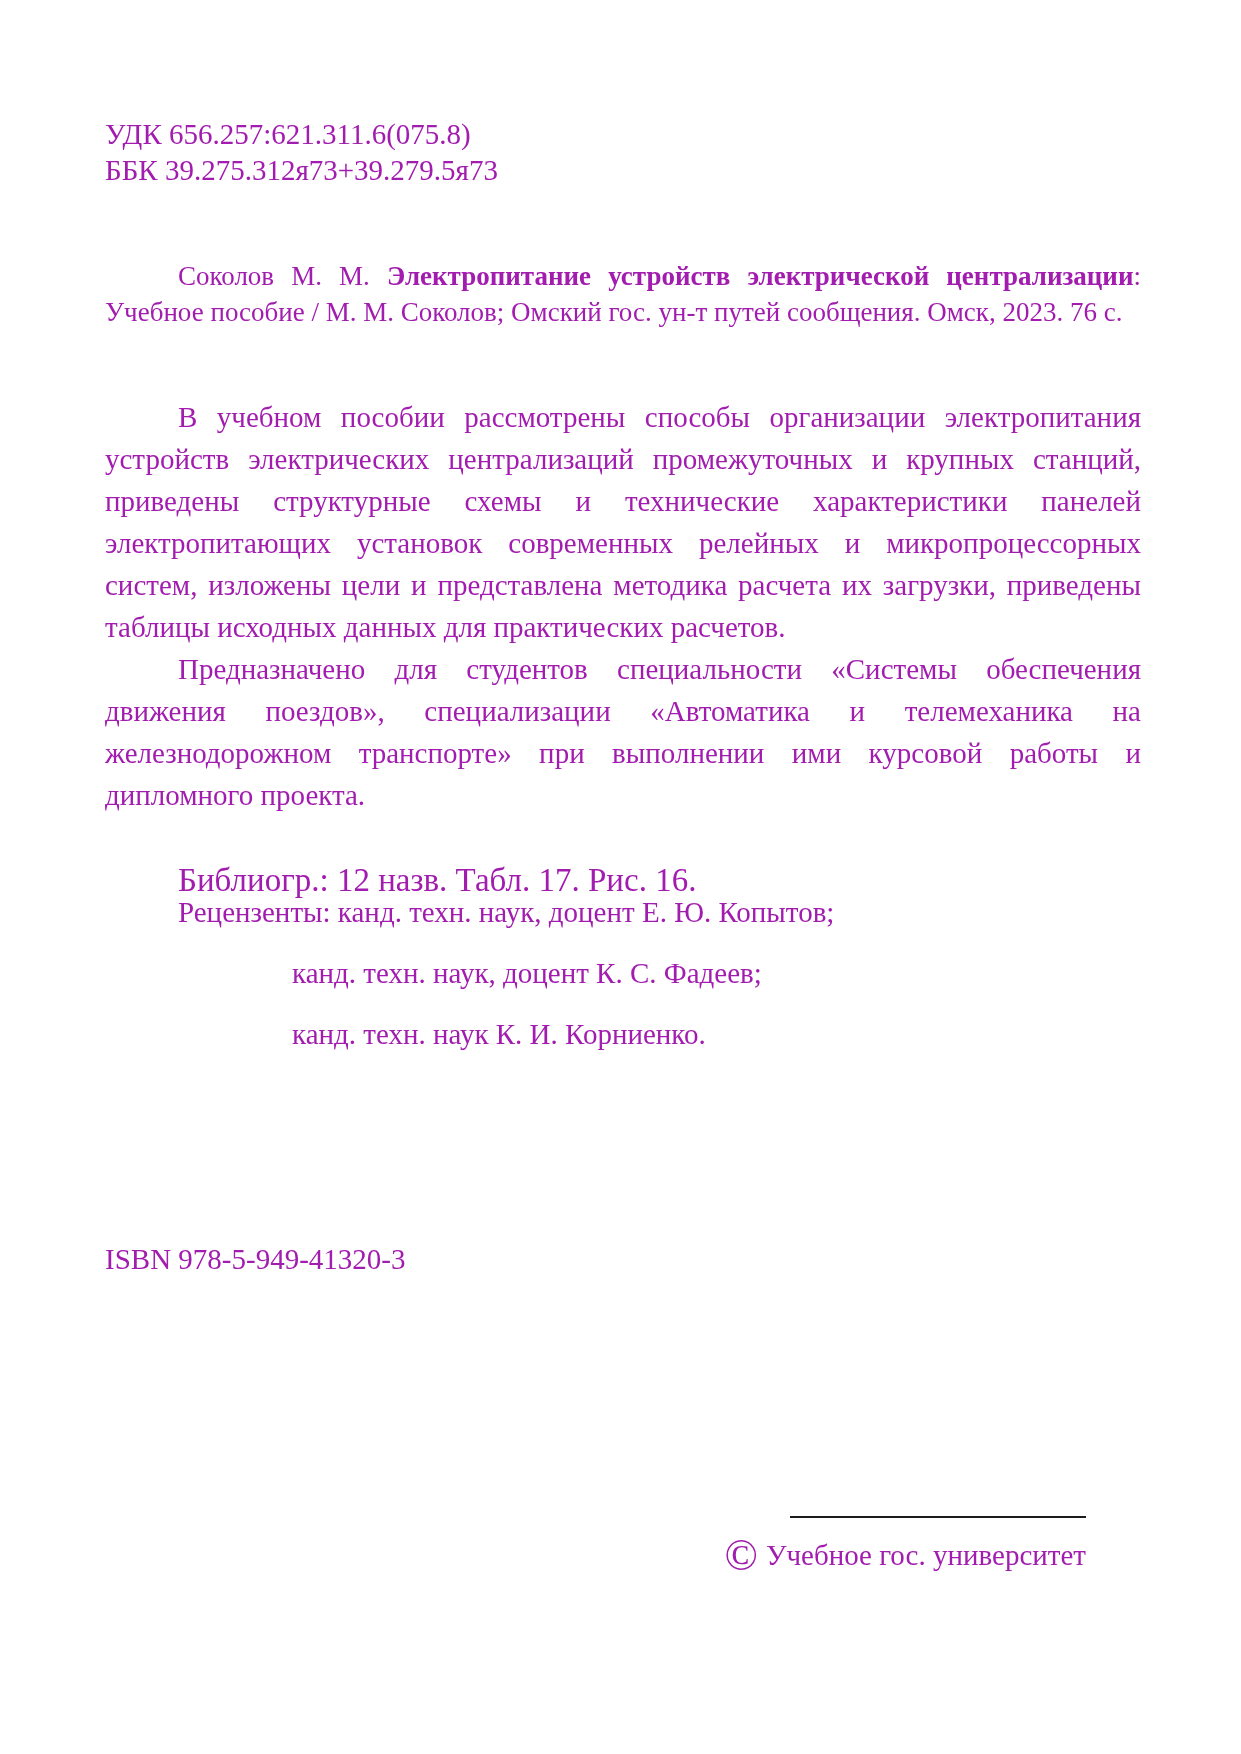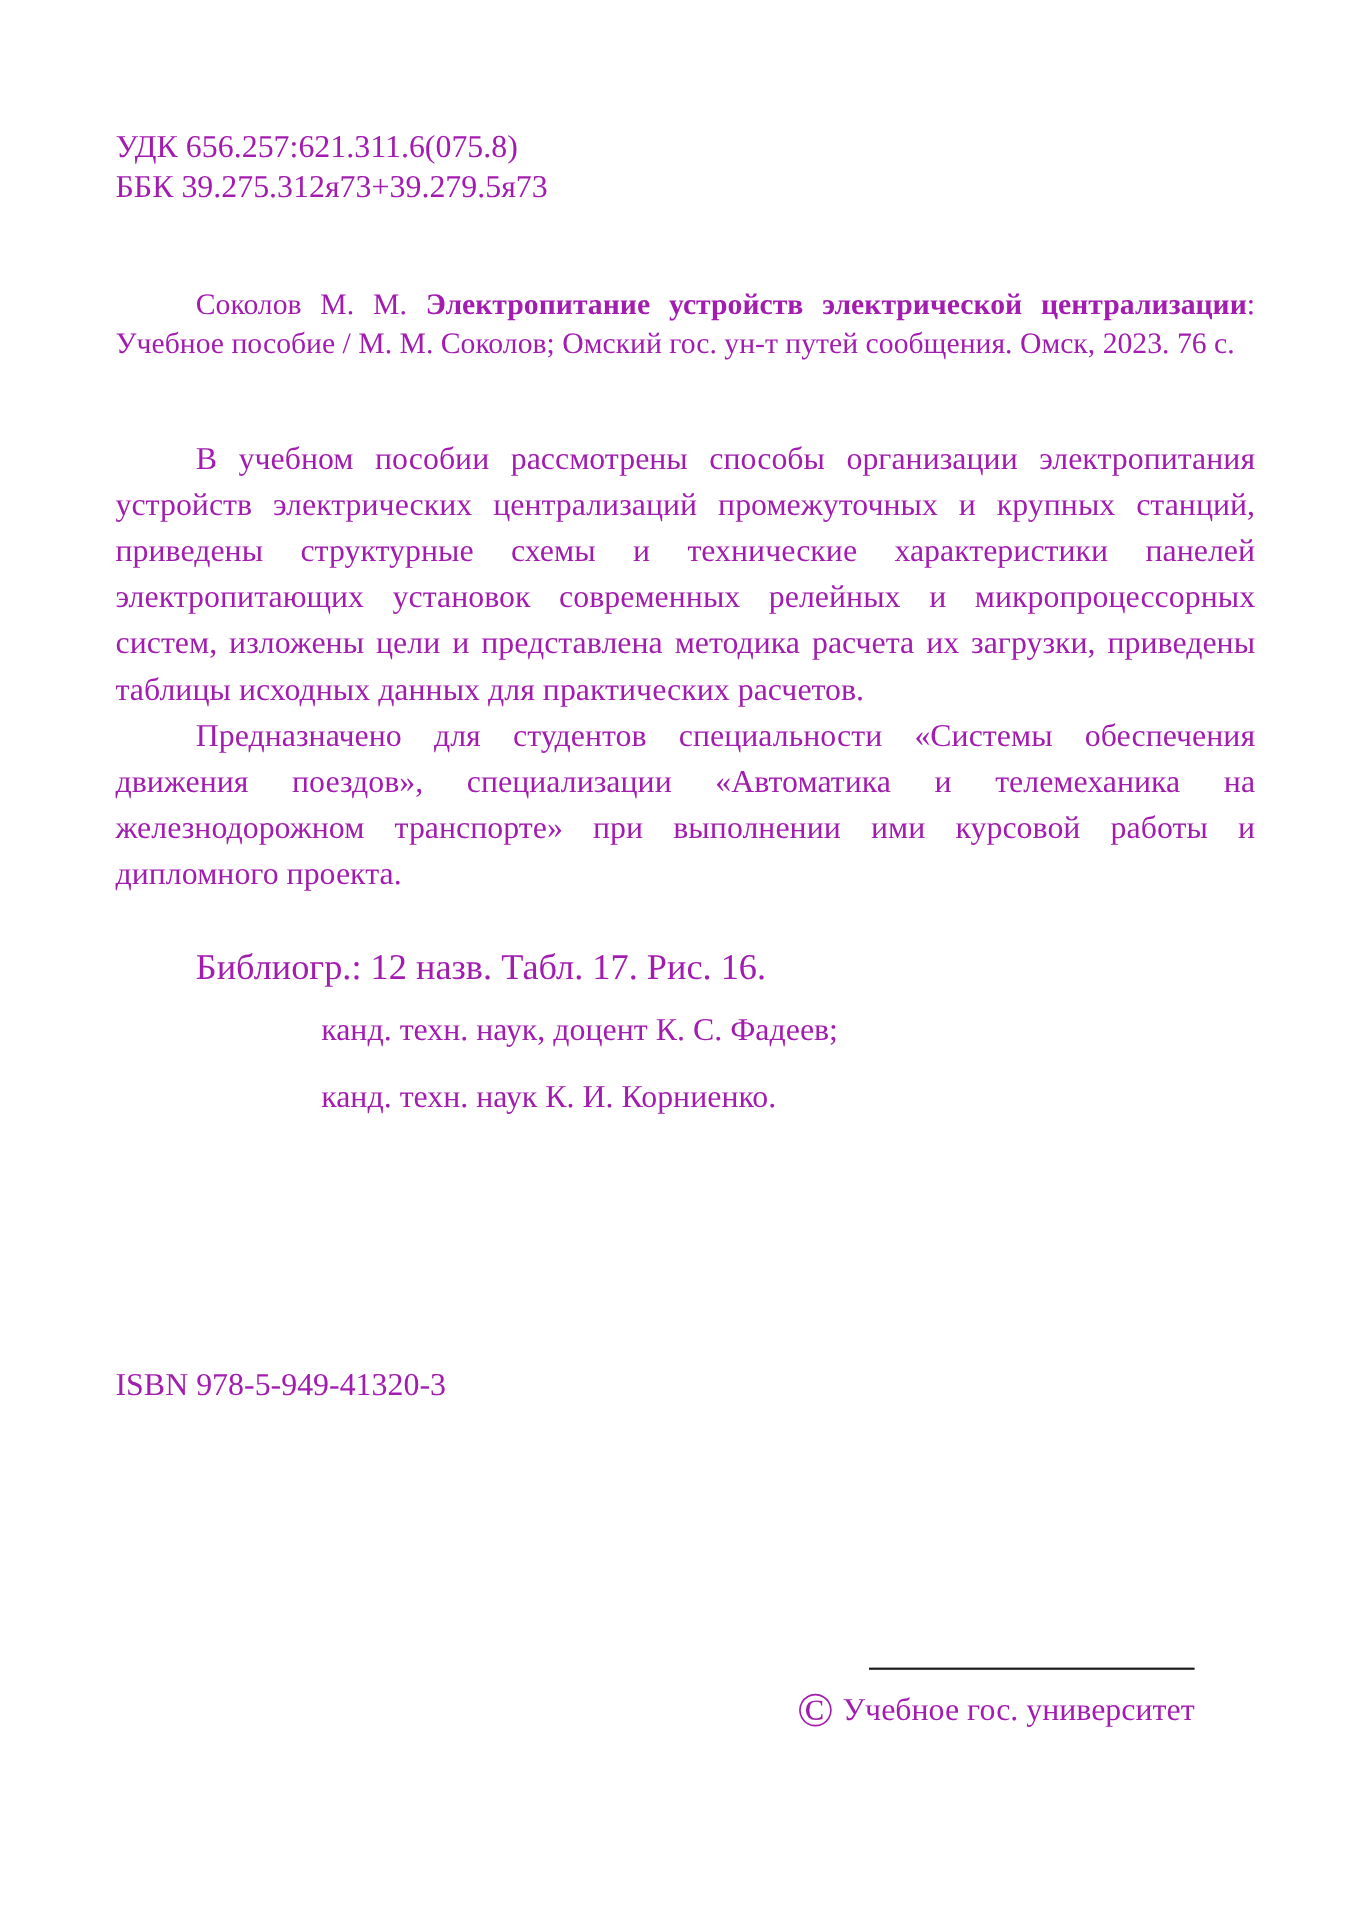--- a/index.html
+++ b/index.html
@@ -128,20 +128,24 @@
   </div>
 
   <div class="annotation">
     <p>В учебном пособии рассмотрены способы организации электропитания устройств электрических централизаций промежуточных и крупных станций, приведены структурные схемы и технические характеристики панелей электропитающих установок современных релейных и микропроцессорных систем, изложены цели и представлена методика расчета их загрузки, приведены таблицы исходных данных для практических расчетов.</p>
     <p>Предназначено для студентов специальности «Системы обеспечения движения поездов», специализации «Автоматика и телемеханика на железнодорожном транспорте» при выполнении ими курсовой работы и дипломного проекта.</p>
   </div>
 
   <div class="biblio-note">Библиогр.: 12 назв. Табл. 17. Рис. 16.</div>
 
   <div class="reviewers">
+    <div class="row">
+      <span>Рецензенты:</span>
+      <span>канд. техн. наук, доцент Е. Ю. Копытов;</span>
+    </div>
     <div class="row cont">
       <span>канд. техн. наук, доцент К. С. Фадеев;</span>
     </div>
     <div class="row cont">
       <span>канд. техн. наук К. И. Корниенко.</span>
     </div>
   </div>
 
   <div class="isbn">ISBN 978-5-949-41320-3</div>
 

